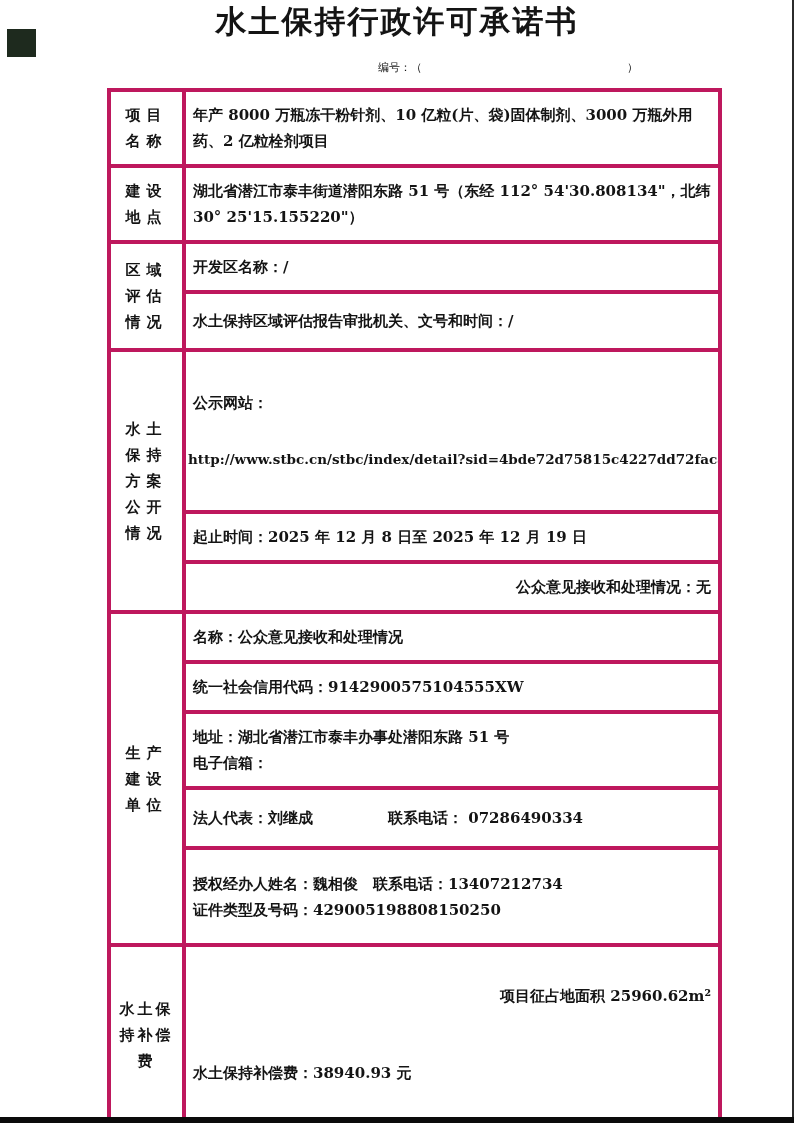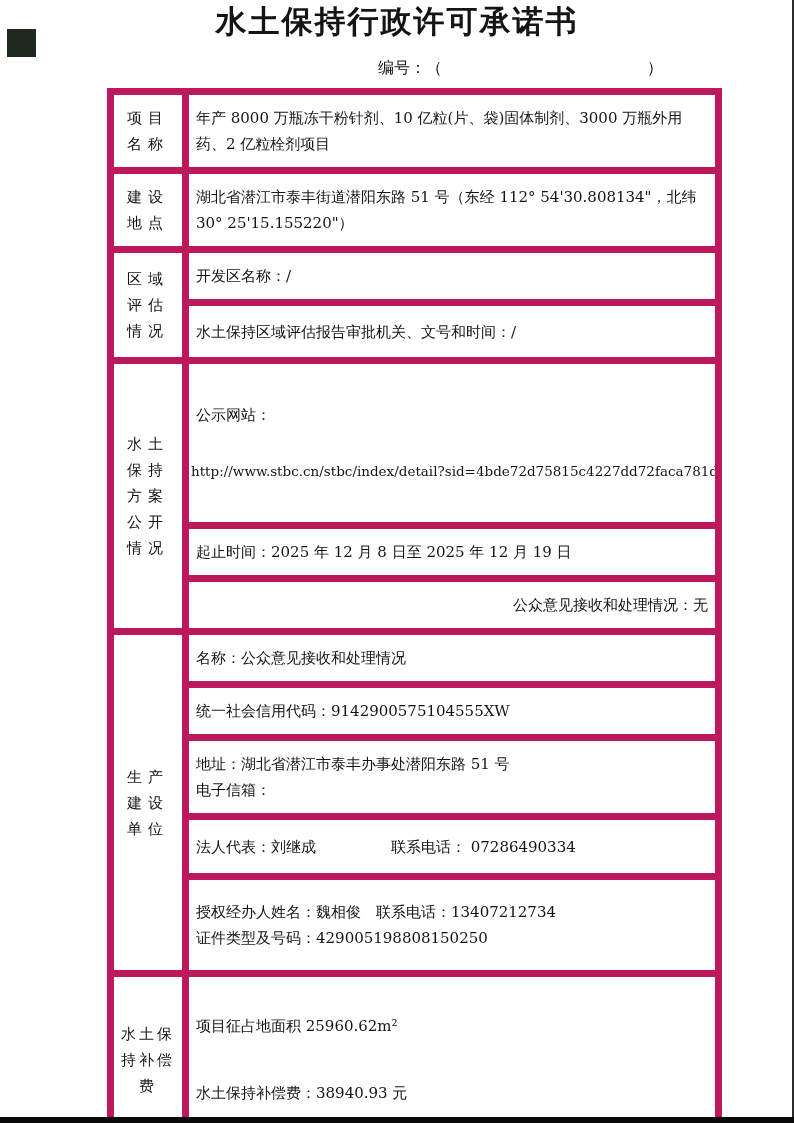--- a/index.html
+++ b/index.html
@@ -33,39 +33,40 @@
     font-size:31px;
     font-weight:700;
     letter-spacing:2px;
     line-height:42px;
     white-space:nowrap;
   }
   .serial-row {
     display:flex;
     align-items:flex-end;
     margin:16px 0 0 378px;
-    font-size:16px;
+    font-size:11px;
     line-height:20px;
   }
   .serial-gap { width:205px; }
   table.doc {
     border-collapse:collapse;
     table-layout:fixed;
     margin:10px 0 0 107px;
     width:615px;
     border:2px solid #101010;
   }
   table.doc td {
-    border:7px solid #be185d;
+    border:4px solid #be185d;
     padding:10px 7px;
     font-size:15px;
     line-height:26px;
     vertical-align:middle;
     white-space:pre-line;
     overflow:hidden;
+    font-weight:bold;
   }
   td.lbl {
     text-align:center;
     letter-spacing:6px;
     padding-left:13px;
     line-height:30px;
   }
   td.lbl-comp {
     text-align:center;
     letter-spacing:3px;
@@ -88,21 +89,21 @@
   .site-label { line-height:30px; }
   .url {
     font-size:13.5px;
     line-height:30px;
     margin-left:-5px;
     white-space:nowrap;
     letter-spacing:0;
   }
   td.cell-address { line-height:24px; }
   td.cell-agent   { line-height:40px; }
-  .comp-line1 { margin-bottom:15px; }
+  .comp-line1 { margin-bottom:25px;text-align:right; }
 </style>
 </head>
 <body>
 
 <div class="corner-mark"></div>
 <div class="edge-right"></div>
 <div class="edge-bottom"></div>
 
 <h1 class="page-title">水土保持行政许可承诺书</h1>
 

